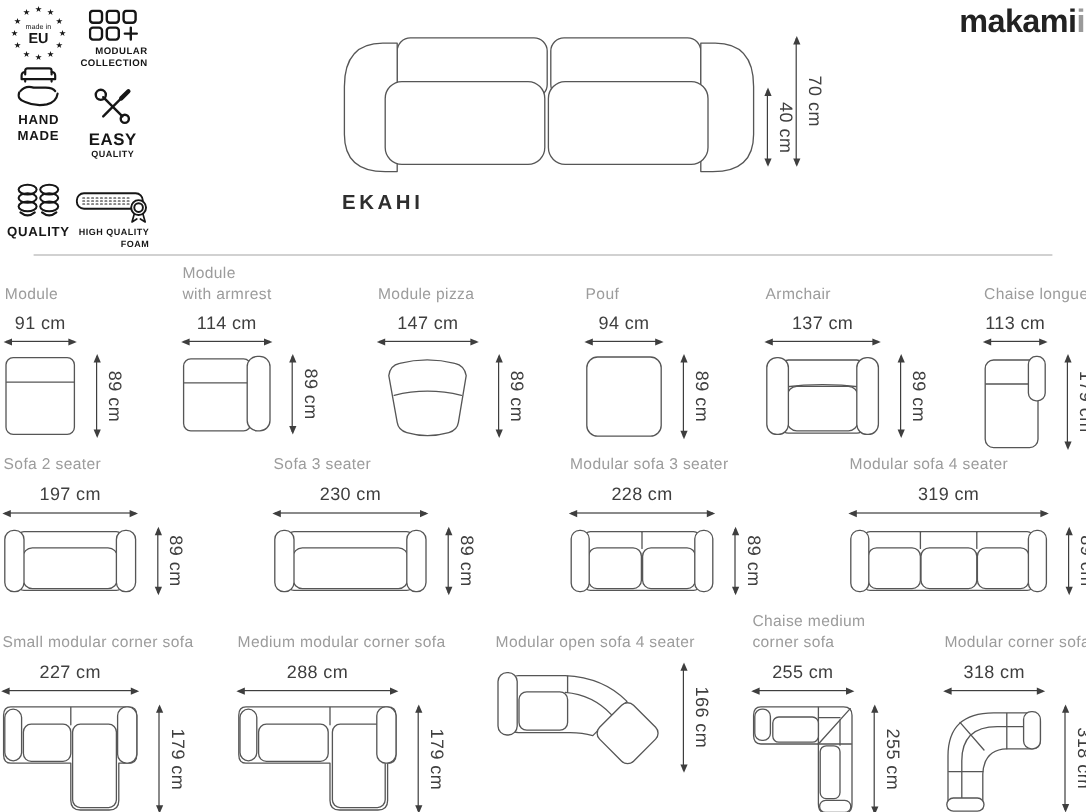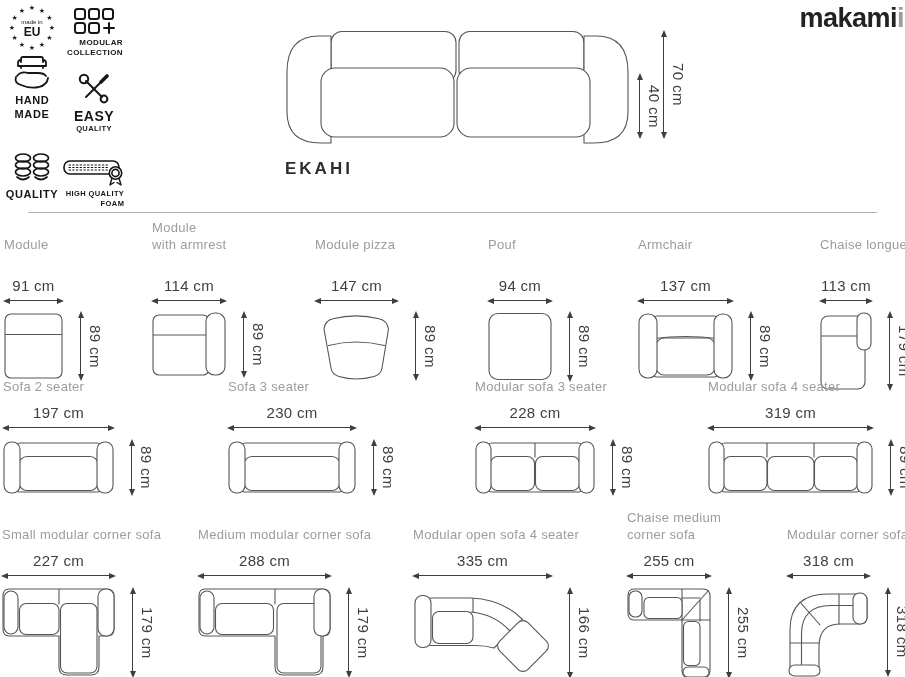--- a/index.html
+++ b/index.html
@@ -47,21 +47,21 @@
   .av-b{bottom:-1px;border-top:7px solid #3e3e3e}
   .vtext{writing-mode:vertical-rl;align-self:center;font-size:15px;color:#3f3f3f;letter-spacing:.4px}
 
   
   .item{position:absolute}
   .label-zone{display:flex;align-items:flex-end}
   .item-label{font-size:13px;color:#9c9c9c;letter-spacing:.3px;line-height:1.35;white-space:pre}
   .r1 .label-zone{height:34px}
   .r2 .label-zone{height:16px}
   .r3 .label-zone{height:30px}
-  .item .wdim{margin-top:23px}
+  .item .wdim{margin-top:7px}
   .r2 .wdim{margin-top:8px}
   .r3 .wdim{margin-top:8px}
   .draw-row{display:flex;align-items:flex-start;gap:14px;margin-top:8px}
   .r2 .draw-row{margin-top:9px}
   .r3 .draw-row{margin-top:9px}
   .fdraw{overflow:visible}
   .fdraw *{stroke:#565656;stroke-width:1.1;fill:none;stroke-linejoin:round;stroke-linecap:round}
   .fdraw .wf{fill:#fff}
 </style>
 </head>
@@ -514,27 +514,20 @@
         </div>
       <span class="vtext">179 cm</span>
       </div>
   </div>
 </div>
 
 <div class="item r3" style="left:413px;top:514px">
   <div class="label-zone">
       <span class="item-label">Modular open sofa 4 seater</span>
     </div>
-  <div class="wdim" style="width:139px">
-      <span class="dimtext">335 cm</span>
-    <div class="harrow">
-        <s class="ah ah-l"></s>
-        <s class="ah ah-r"></s>
-      </div>
-    </div>
   <div class="draw-row">
     <svg class="fdraw" width="139" height="90" viewBox="0 0 139 90">
       <path class="wf" d="M19,10 H58 Q90,11.5 109.5,31.5 L81,60 Q72.5,57.5 62,57.5 H19 Q14,57.5 14,52 V15 Q14,10 19,10 Z"></path>
       <line x1="60" y1="10.5" x2="60" y2="24"></line>
       <path d="M58,24 Q81,26 96.5,42.5"></path>
       <rect class="wf" x="19.5" y="23.5" width="40.5" height="32" rx="6.5"></rect>
       <rect class="wf" x="2" y="7.5" width="16" height="52" rx="7.5"></rect>
       <rect class="wf" x="90" y="38" width="40" height="40" rx="7" transform="rotate(45 110 58)"></rect>
     </svg>
     <div class="vdim" style="height:90px">

